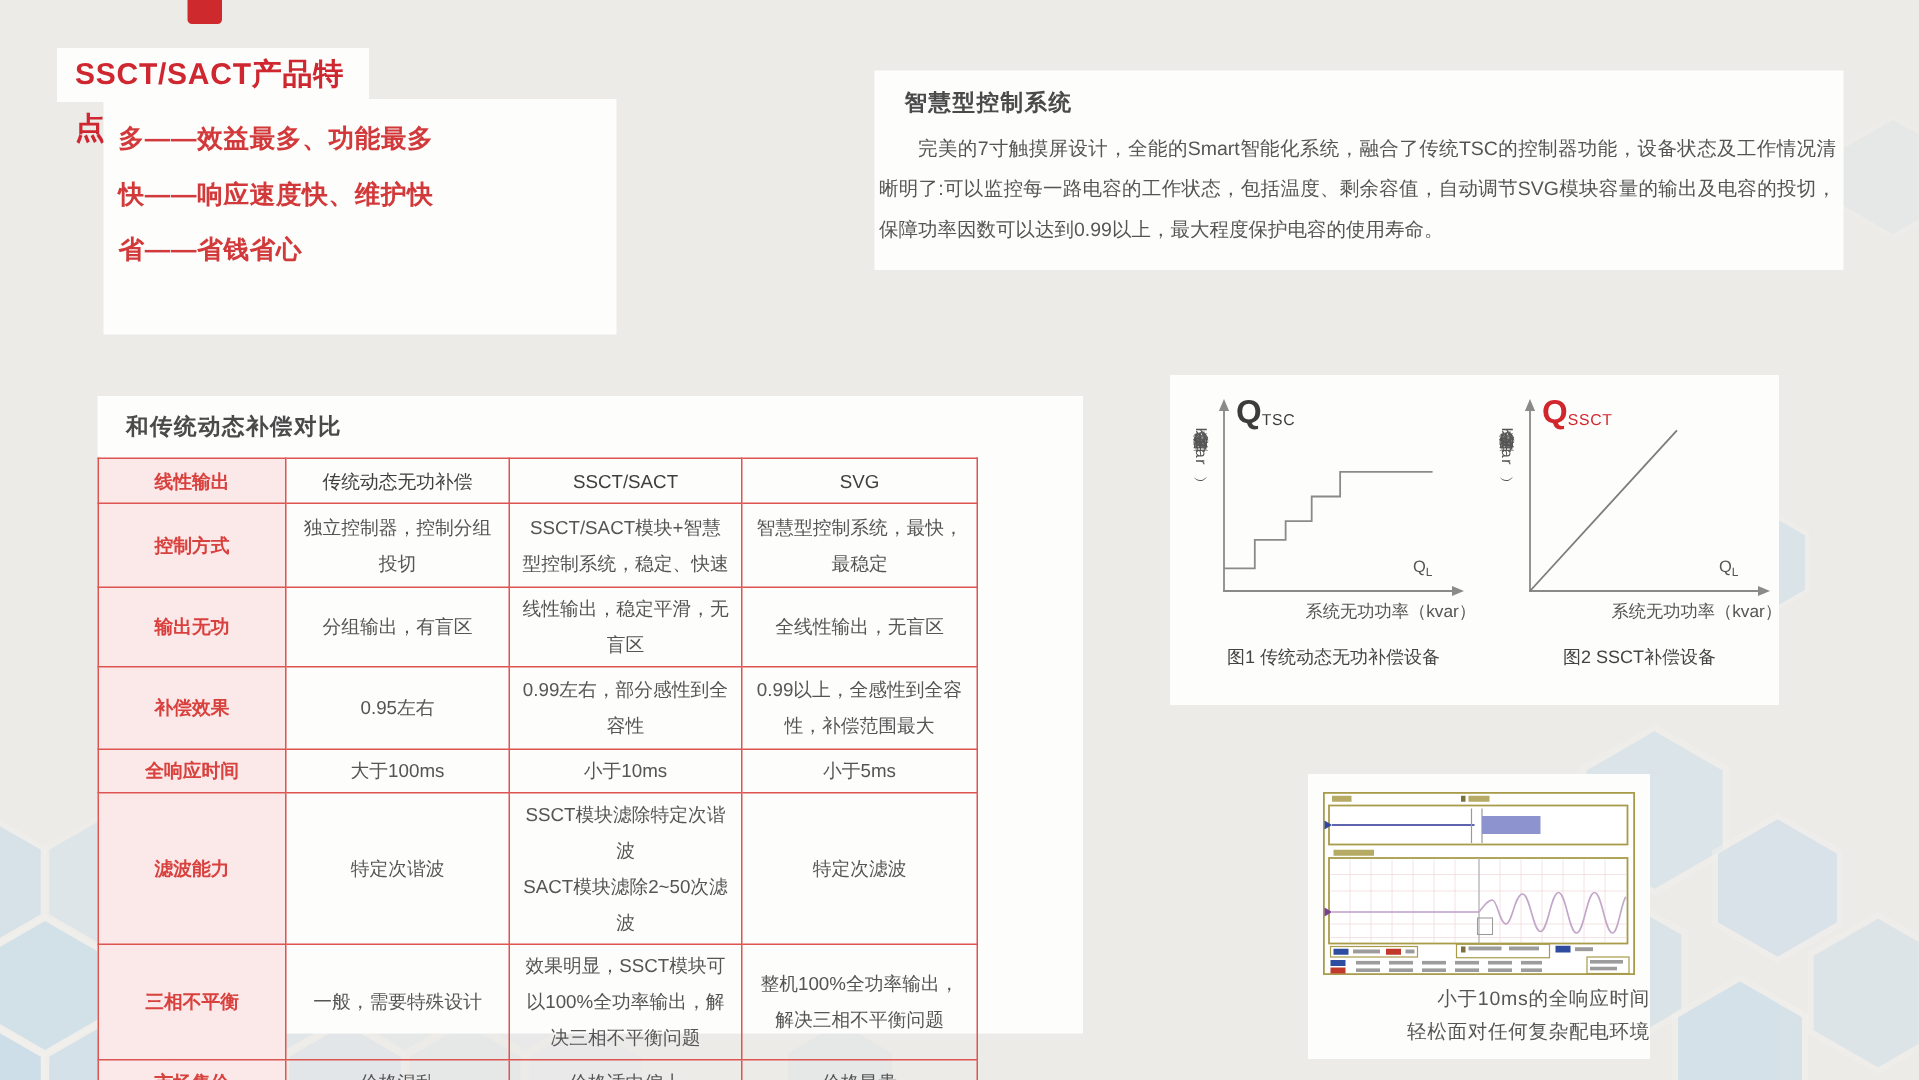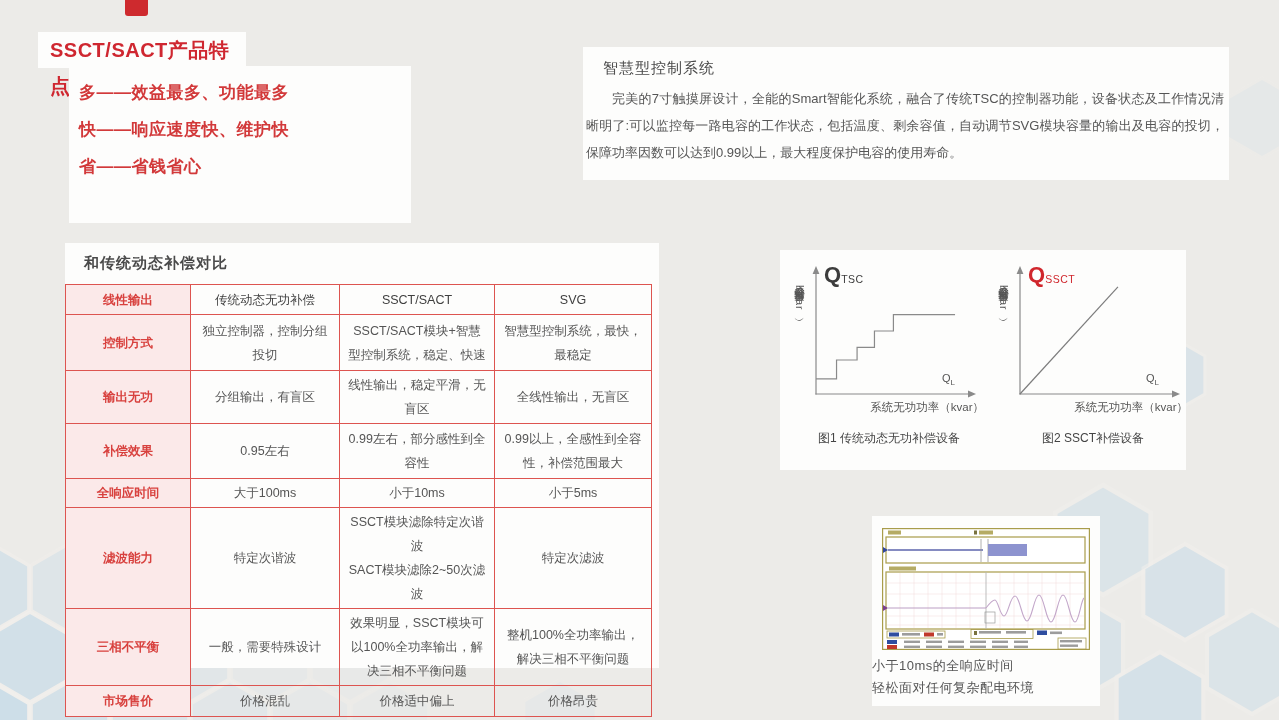--- a/index.html
+++ b/index.html
@@ -15,25 +15,25 @@
   
   .title-card { left:38px; top:32px; width:208px; height:36px; }
   .title-card h1 { font-size:20px; font-weight:bold; color:#cf2730; line-height:36px; padding-left:12px; letter-spacing:0.5px; }
 
   
   .features-card { left:69px; top:66px; width:342px; height:157px; padding:8px 0 0 10px; }
   .feature { font-size:17px; font-weight:bold; color:#d2393a; height:37px; line-height:37px; letter-spacing:0.5px; }
 
   
   .smart-card { left:583px; top:47px; width:646px; height:133px; }
-  .smart-card h2 { font-size:15px; font-weight:normal; color:#4a4a4a; padding:12px 0 0 20px; letter-spacing:1px; }
+  .smart-card h2 { font-size:15px; font-weight:bold; color:#4a4a4a; padding:12px 0 0 20px; letter-spacing:1px; }
   .smart-card p { font-size:13px; color:#555; line-height:27px; text-align:justify; text-indent:2em; padding:7px 5px 0 3px; }
 
   
-  .table-card { left:65px; top:243px; width:594px; height:425px; }
+  .table-card { left:65px; top:264px; width:657px; height:425px; }
   .table-card h2 { font-size:15px; font-weight:bold; color:#4a4a4a; padding:11px 0 0 19px; letter-spacing:1px; }
   table.cmp { border-collapse:collapse; table-layout:fixed; width:586px; margin-top:11px; }
   table.cmp th, table.cmp td { border:1px solid #dd5450; text-align:center; vertical-align:middle; font-size:12.5px; color:#555; padding:2px 8px; line-height:24px; white-space:pre-line; }
   table.cmp th { font-weight:normal; color:#3f3f3f; background:#fdfdfc; }
   table.cmp th.feat, table.cmp td.feat { background:#fbe9e9; color:#d8413e; font-weight:bold; white-space:nowrap; }
   tr.rh30{height:30px} tr.rh56{height:56px} tr.rh55{height:55px} tr.rh28{height:28px} tr.rh54{height:54px} tr.rh31{height:31px}
 
   
   .charts-card { left:780px; top:250px; width:406px; height:220px; }
   .chart { position:absolute; top:12px; width:190px; height:196px; }
@@ -45,21 +45,21 @@
   .qtitle .qsub { font-size:10.5px; font-weight:normal; vertical-align:-1px; letter-spacing:0.5px; }
   .c2 .qtitle { color:#d0262c; }
   .qend { position:absolute; left:148px; top:110px; font-size:11px; color:#555; }
   .qend sub { font-size:8px; }
   .xlabel { position:absolute; left:0; top:138px; width:190px; text-align:right; font-size:11.5px; color:#555; }
   .fig-caption { position:absolute; left:0; top:168px; width:190px; text-align:center; font-size:12px; color:#444; }
 
   
   .scope-card { left:872px; top:516px; width:228px; height:190px; }
   .scope-card svg.scope { position:absolute; left:10px; top:12px; }
-  .scope-caption { position:absolute; left:0; width:228px; text-align:left; font-size:13px; color:#555; letter-spacing:0.5px; }
+  .scope-caption { position:absolute; left:0; width:228px; text-align:right; font-size:13px; color:#555; letter-spacing:0.5px; }
   .scope-caption.l1 { top:141px; } .scope-caption.l2 { top:163px; }
 </style>
 </head>
 <body>
 
 <svg class="hexbg" width="1279" height="720">
   <defs>
     <polygon id="hex" points="0,-1 0.866,-0.5 0.866,0.5 0,1 -0.866,0.5 -0.866,-0.5"></polygon>
   </defs>
   <g fill="#c6dbe8" stroke="#f2f0ed" stroke-width="0.08">

